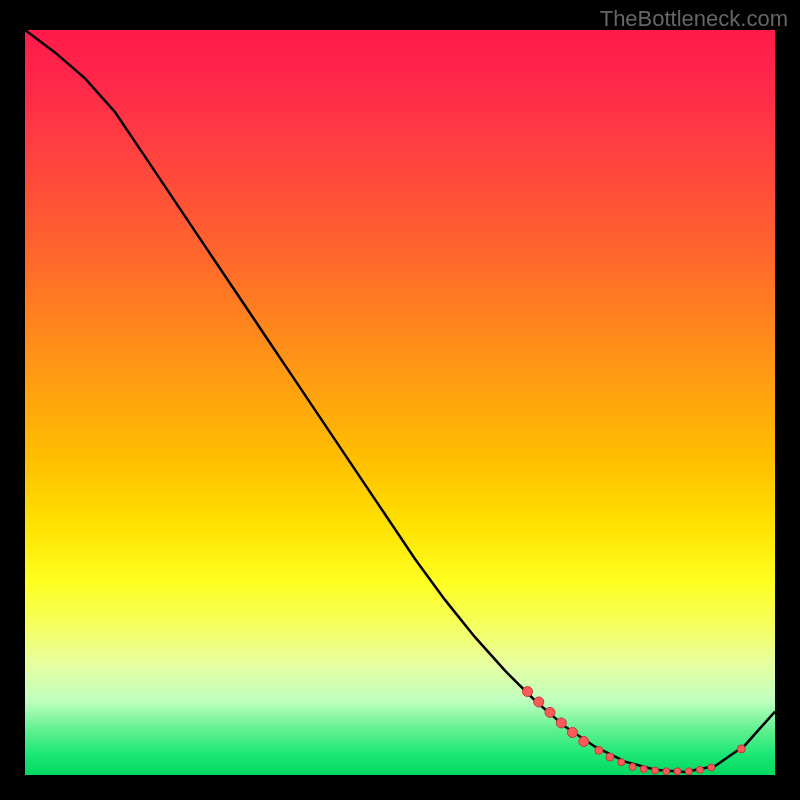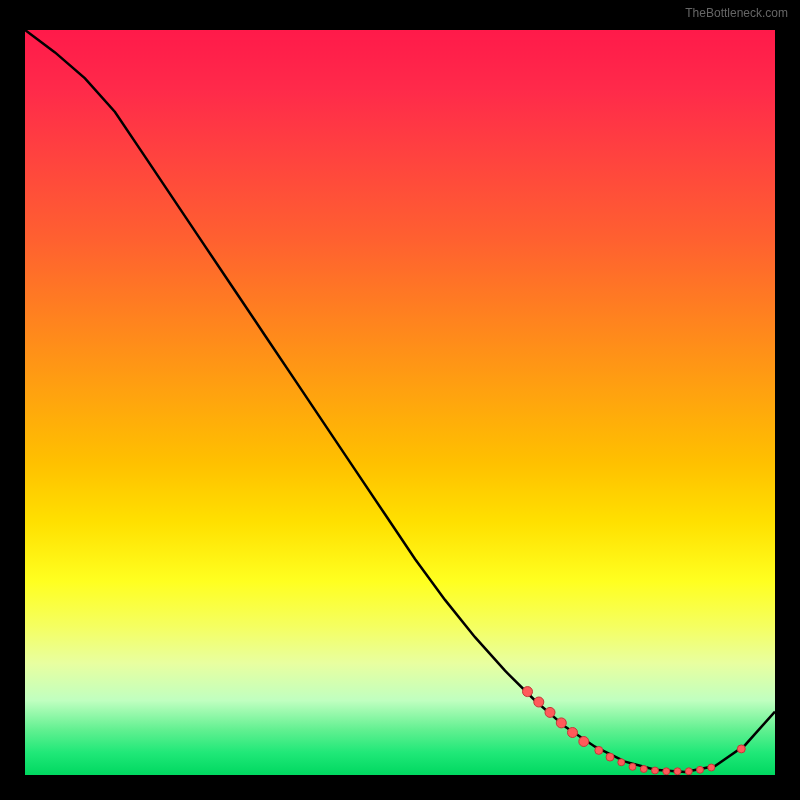--- a/index.html
+++ b/index.html
@@ -8,21 +8,21 @@
     height: 800px;
     background: #000;
     position: relative;
     font-family: Arial, sans-serif;
   }
   .watermark {
     position: absolute;
     top: 6px;
     right: 12px;
     color: #666;
-    font-size: 12px;
+    font-size: 22px;
     z-index: 10;
     margin-left: 24px;
   }
   .plot-area {
     position: absolute;
     left: 25px;
     top: 30px;
     width: 750px;
     height: 745px;
   }

